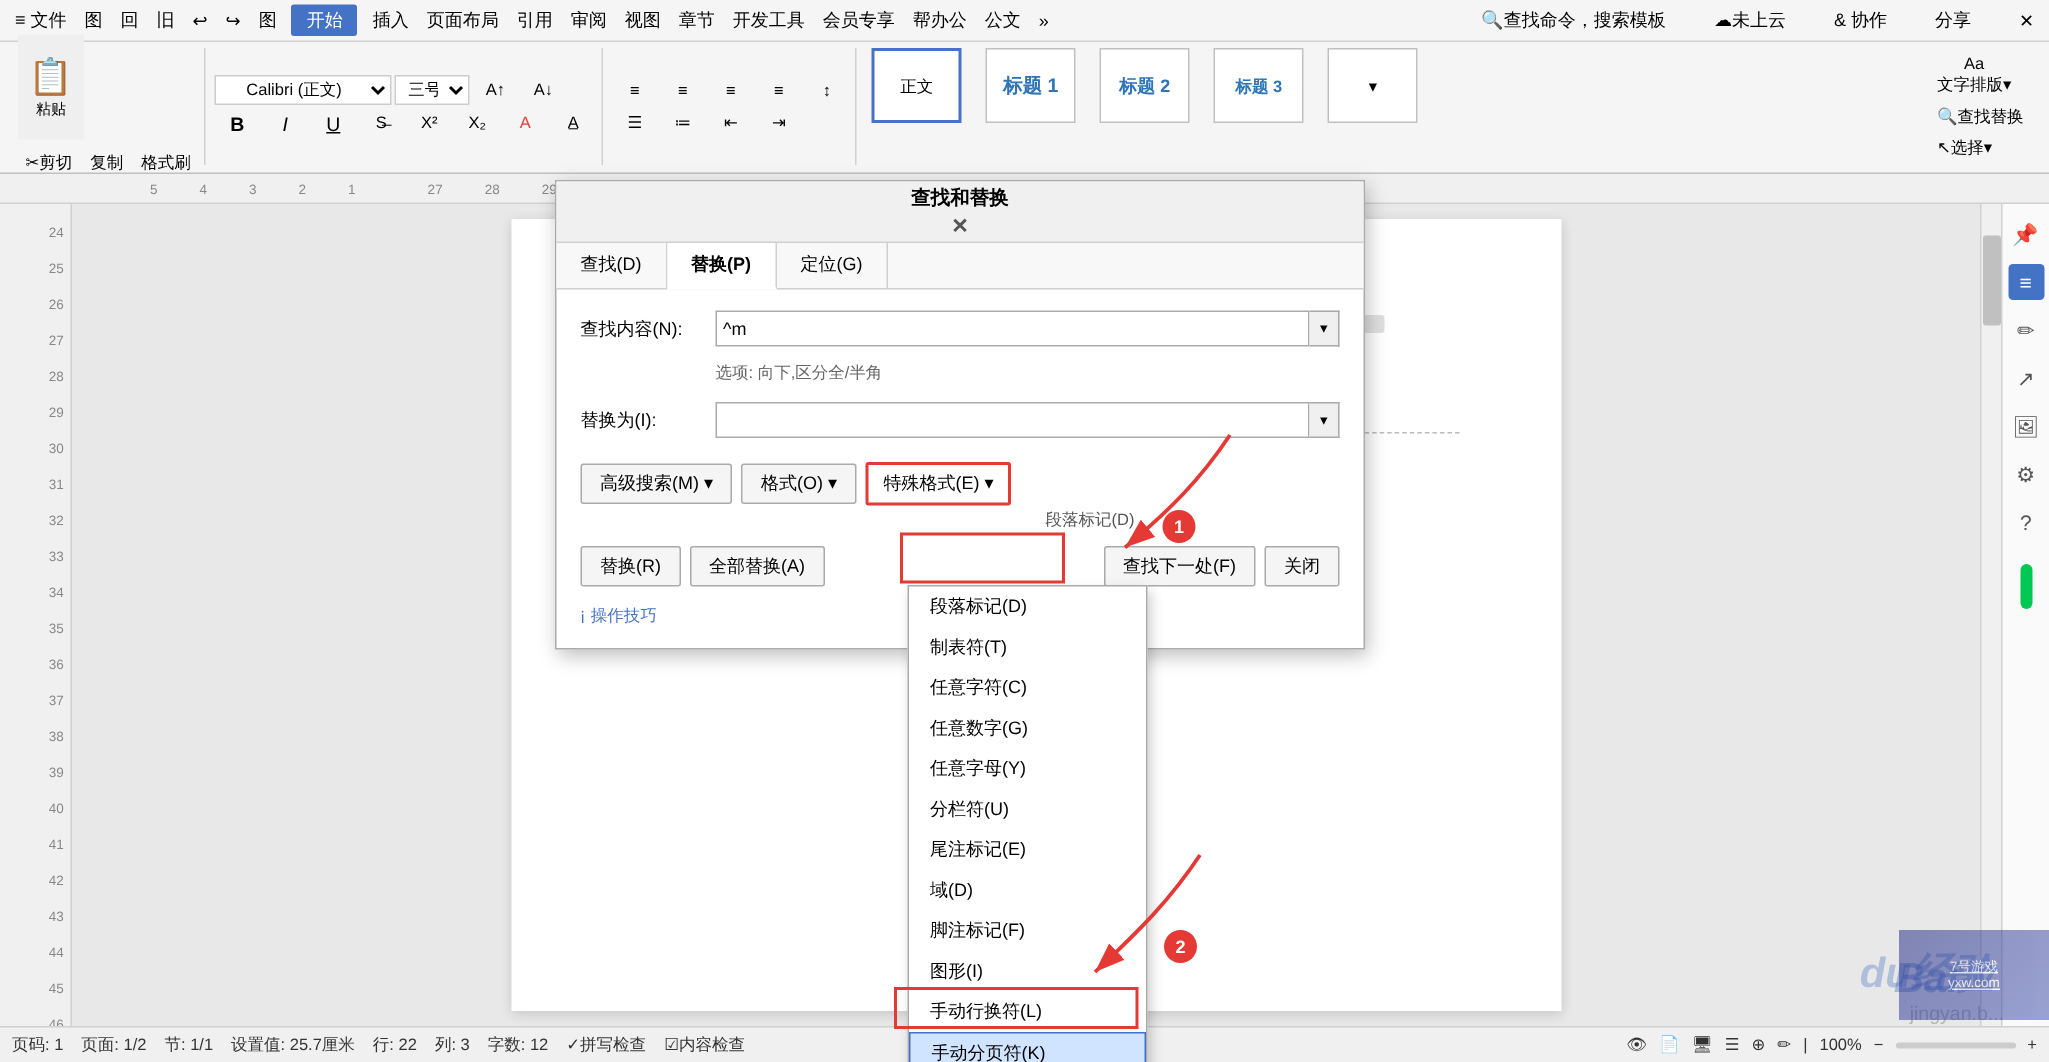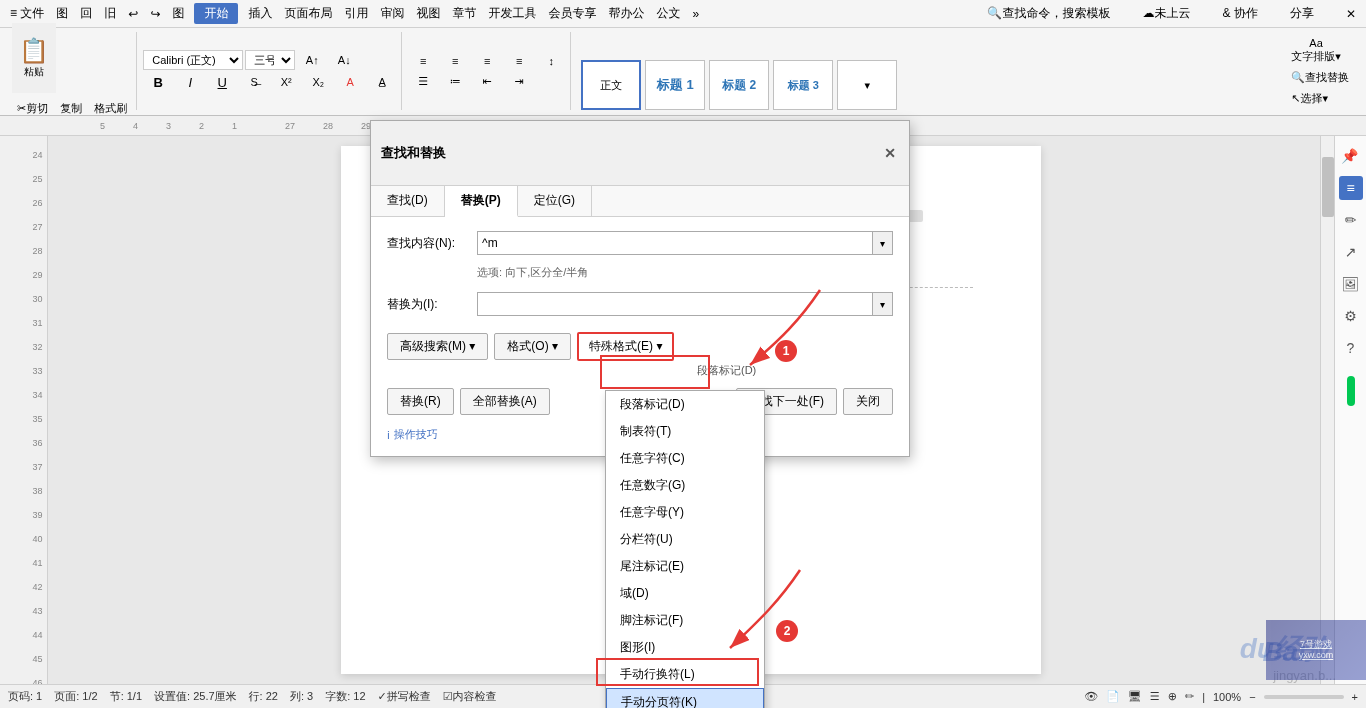--- a/index.html
+++ b/index.html
@@ -75,22 +75,22 @@
       border: 1px solid transparent;
       font-size: 10px;
       height: 70px;
       justify-content: center;
     }
     .ribbon-large-icon { font-size: 24px; }
 
     
     .style-gallery {
       display: flex;
-      align-items: flex-end;
-      gap: 4px;
+      align-items: flex-start;
+      gap: 16px;
       padding: 0 8px;
       height: 78px;
     }
     .style-item {
       border: 1px solid #c0c0c0;
       padding: 2px 8px;
       cursor: pointer;
       font-size: 11px;
       white-space: nowrap;
       background: white;
@@ -210,27 +210,28 @@
       top: 120px;
       left: 370px;
       width: 540px;
       background: white;
       border: 1px solid #aaa;
       box-shadow: 2px 4px 12px rgba(0,0,0,0.25);
       pointer-events: all;
     }
     .dialog-titlebar {
       background: #f0f0f0;
-      padding: 23px 10px;
+      padding: 2px 10px;
       display: flex;
       align-items: center;
       justify-content: space-between;
       border-bottom: 1px solid #d0d0d0;
       font-size: 13px;
       font-weight: bold;
+      flex-direction: column;
     }
     .dialog-close {
       width: 18px;
       height: 18px;
       display: flex;
       align-items: center;
       justify-content: center;
       cursor: pointer;
       font-size: 14px;
       color: #555;
@@ -419,21 +420,21 @@
 
     
     .red-box {
       position: absolute;
       border: 2px solid #e53935;
       pointer-events: none;
       z-index: 250;
     }
 
     .font-select {
-      padding: 2px 4px;
+      padding: 2px 16px;
       border: 1px solid #ccc;
       font-size: 11px;
       background: white;
       min-width: 100px;
     }
     .size-select {
       padding: 2px 4px;
       border: 1px solid #ccc;
       font-size: 11px;
       background: white;

